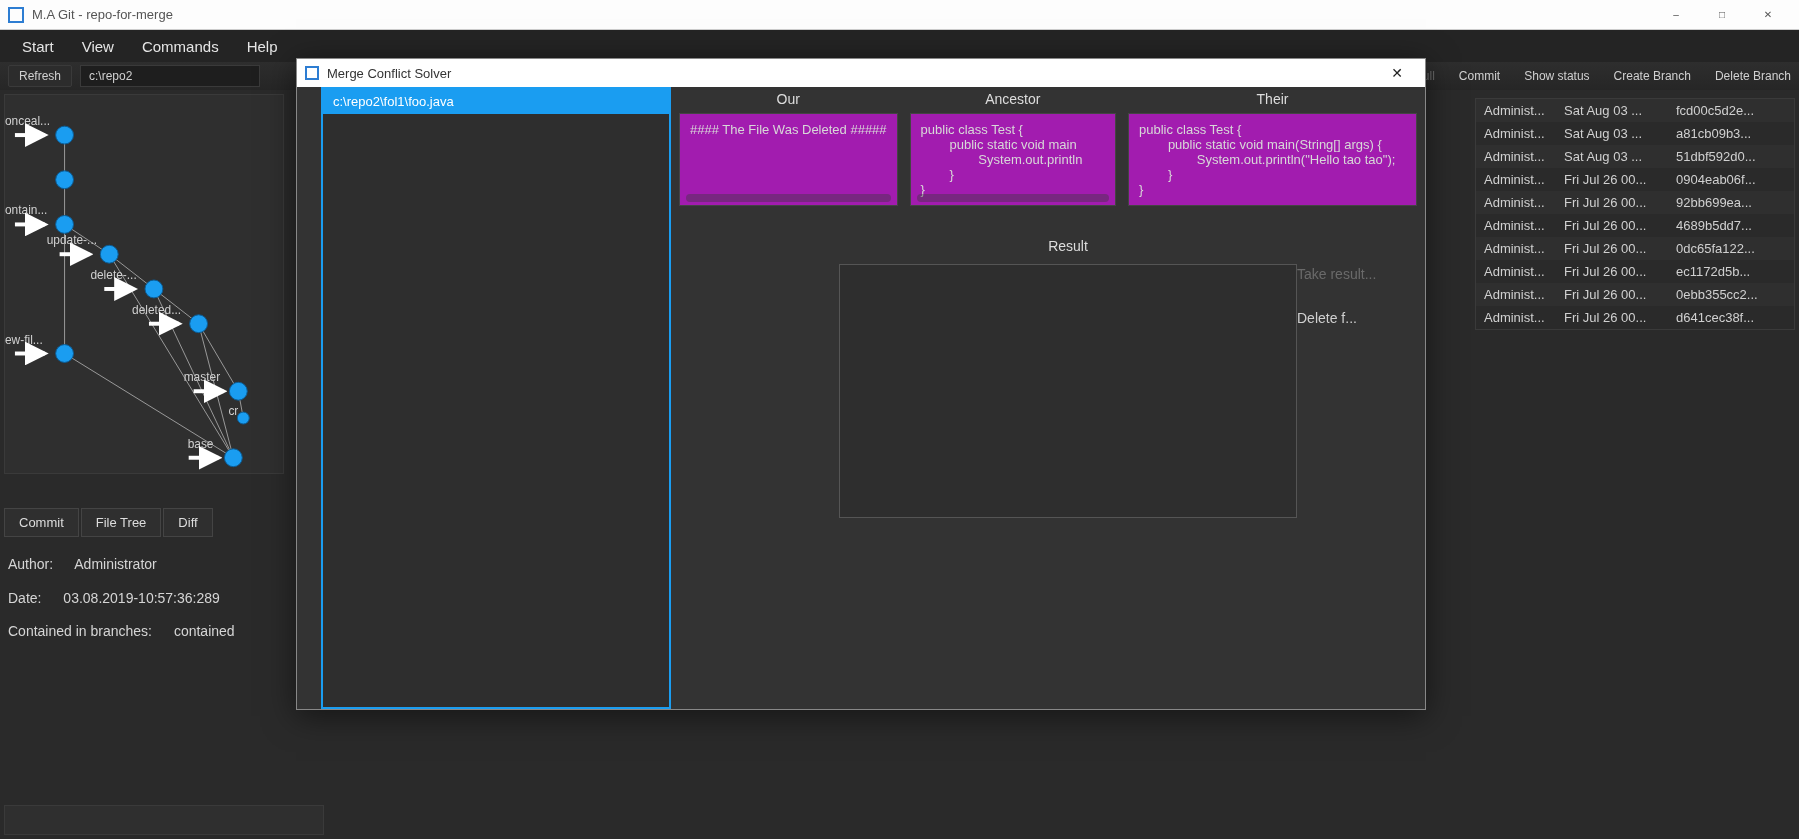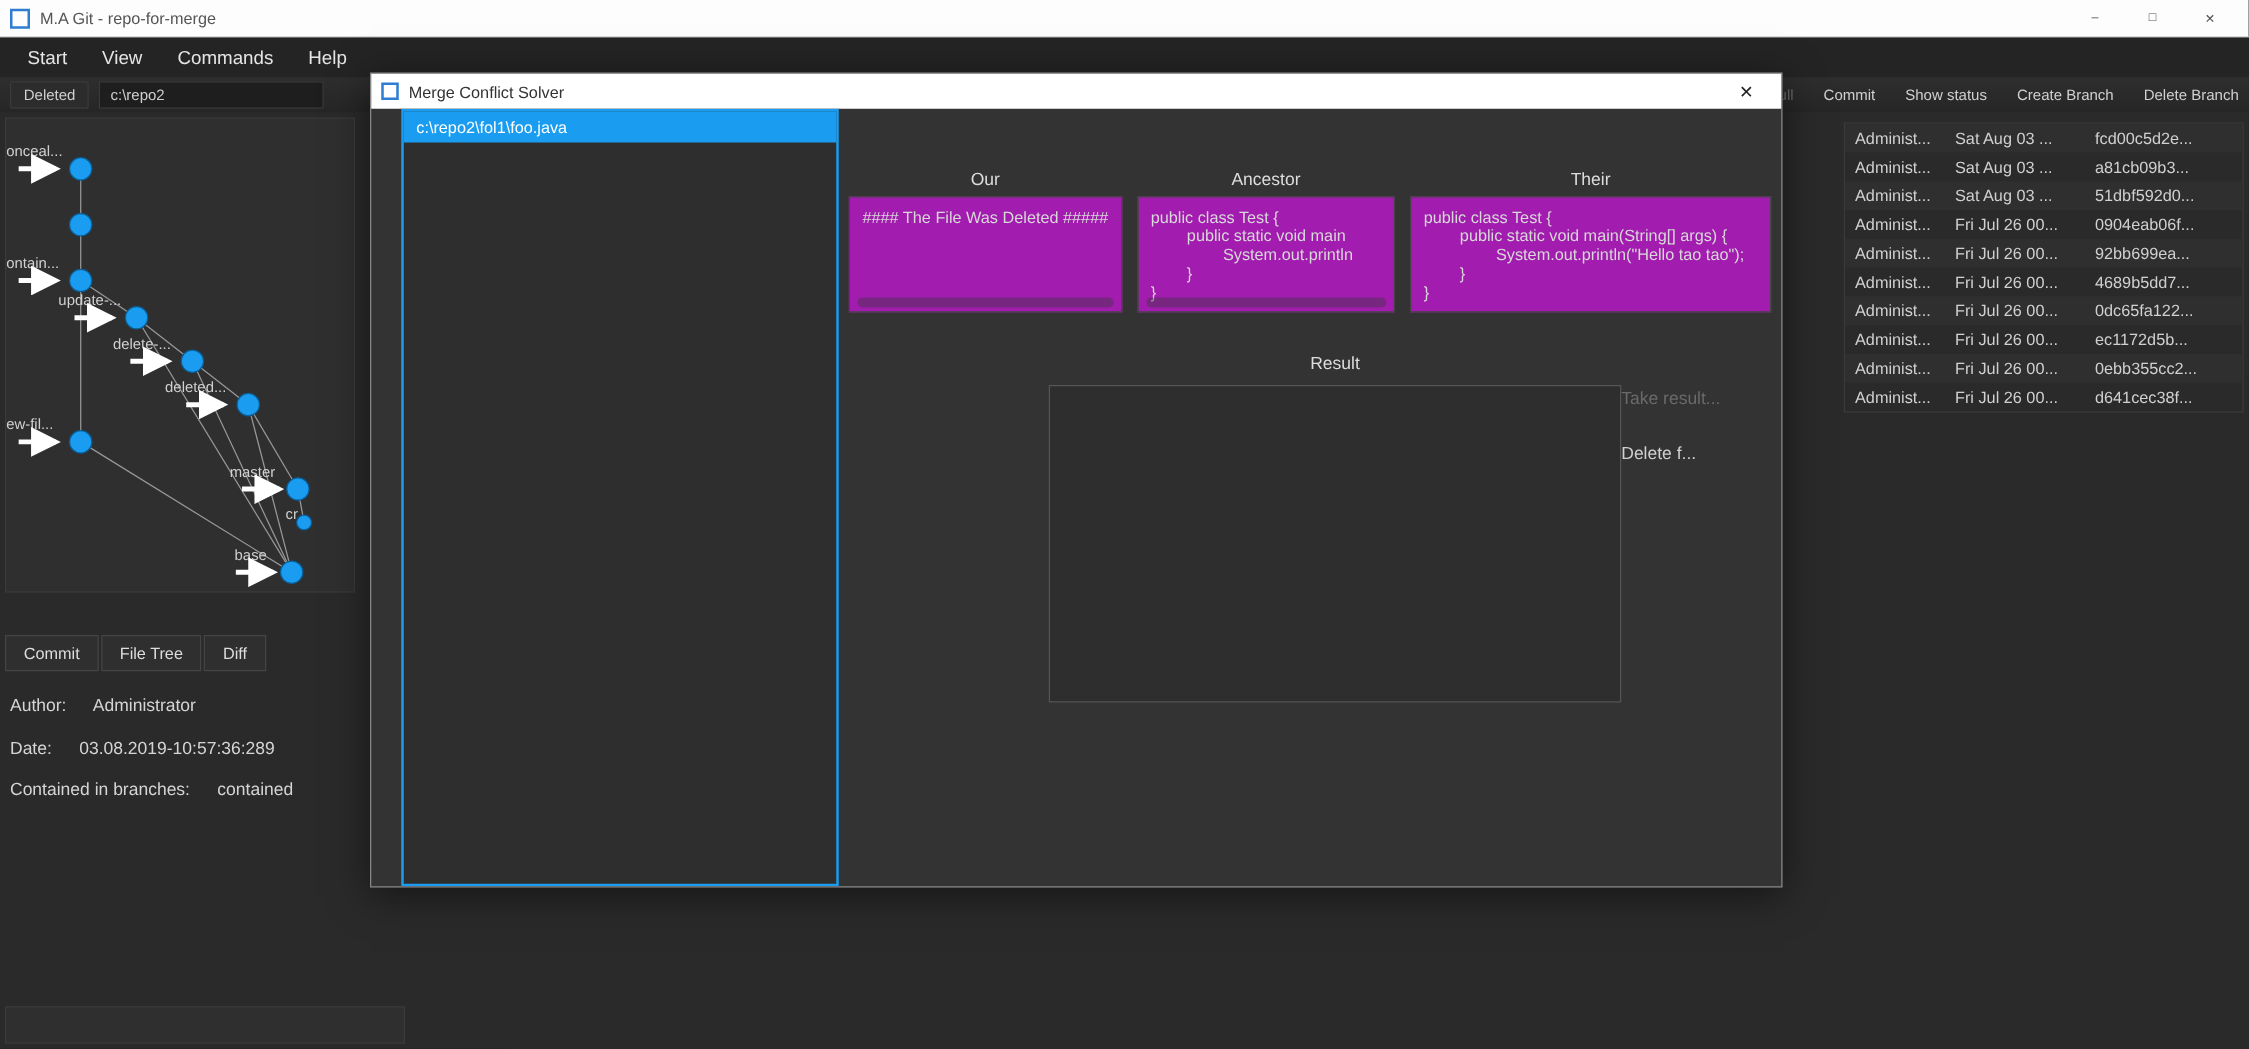--- a/index.html
+++ b/index.html
@@ -177,21 +177,21 @@
   .conflict-right {
     flex:1; padding:4px 8px 12px 8px;
     display:flex; flex-direction:column;
   }
   .three-way {
     display:flex; gap:12px; margin-bottom:18px;
   }
   .pane {
     flex:1; display:flex; flex-direction:column;
   }
-  .pane-header { text-align:center; color:#ddd; font-size:14px; padding-bottom:6px;margin-top:44px;}
+  .pane-header { text-align:center; color:#ddd; font-size:14px; padding-bottom:6px;}
   .pane-box {
     flex:1; height:268px;
     background:#a21caf; border:1px solid #444;
     padding:8px 10px;
     font-size:13px; color:#d8d8d8;
     white-space:pre; overflow:hidden;
     position:relative;
     font-family:"Segoe UI", sans-serif;
   }
   .pane-scroll {
@@ -226,21 +226,21 @@
 </div>
 
 <div class="menubar">
   <div class="menu-item">Start</div>
   <div class="menu-item">View</div>
   <div class="menu-item">Commands</div>
   <div class="menu-item">Help</div>
 </div>
 
 <div class="toolbar">
-  <div class="tool-btn">Deleted</div>
+  <div class="tool-btn">Refresh</div>
   <input class="path-input" value="c:\repo2" style="">
   <div class="right-tools">
     <div class="tool-disabled">Pull</div>
     <div>Commit</div>
     <div>Show status</div>
     <div>Create Branch</div>
     <div>Delete Branch</div>
   </div>
 </div>
 

